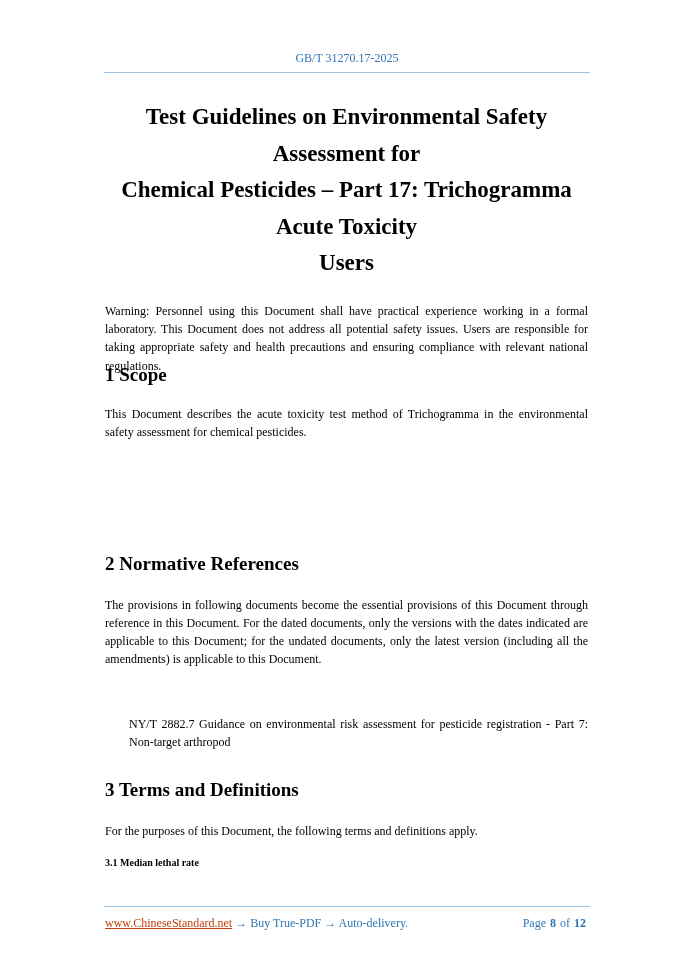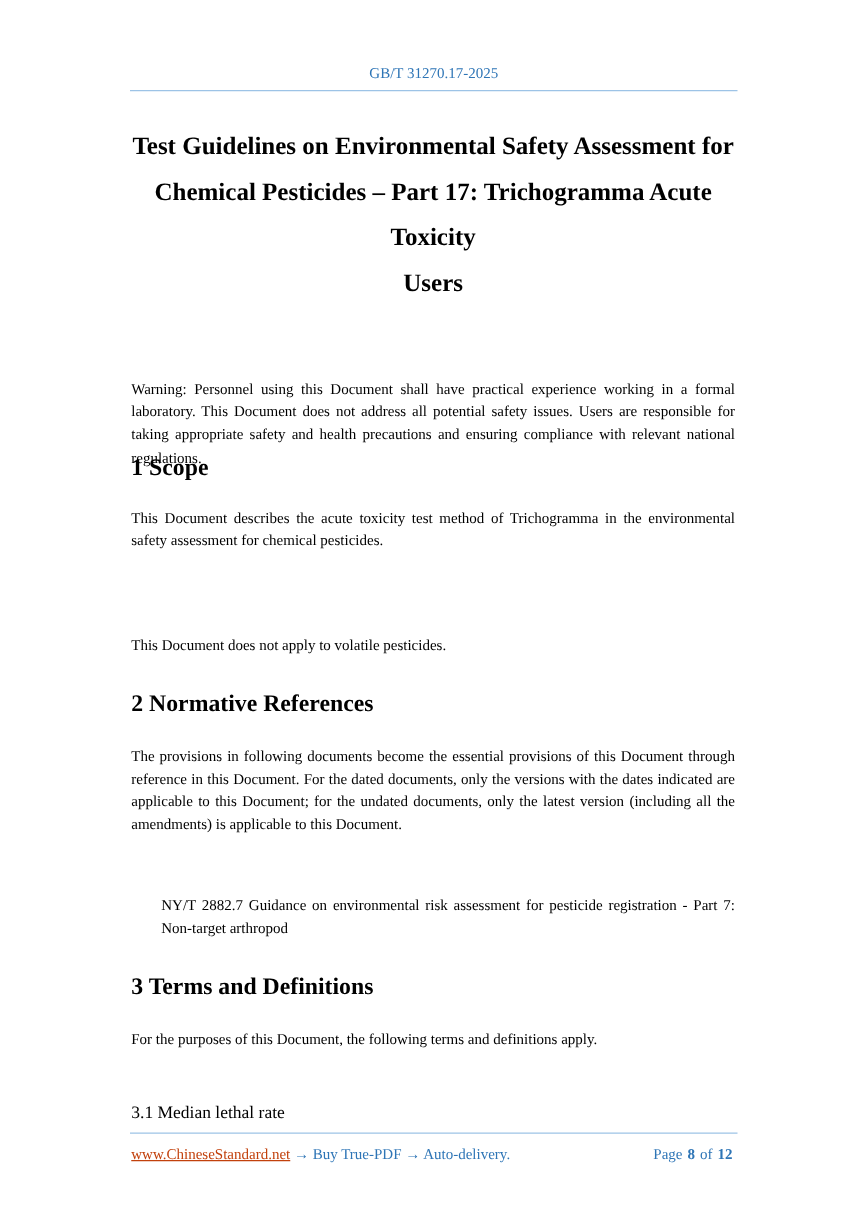--- a/index.html
+++ b/index.html
@@ -38,21 +38,21 @@
       height: 1px;
       background: #9dc3e6;
     }
     .doc-title {
       position: absolute;
       left: 100px;
       width: 493px;
       top: 99px;
       text-align: center;
       font-weight: bold;
-      font-size: 20px;
+      font-size: 23px;
       line-height: 36.5px;
     }
     .warning {
       position: absolute;
       left: 105px;
       width: 483px;
       top: 262px;
       font-weight: normal;
       font-size: 12px;
       line-height: 18.2px;
@@ -74,24 +74,23 @@
       line-height: 18px;
       text-align: justify;
     }
     .para.indent {
       left: 129px;
       width: 459px;
     }
     .h2 {
       position: absolute;
       left: 105px;
-      font-weight: normal;
-      font-size: 14px;
+      font-weight: bold;
+      font-size: 10px;
       line-height: 16px;
-      margin-top: 28px;
     }
     .footer-rule {
       position: absolute;
       left: 104px;
       width: 486px;
       top: 906px;
       height: 1px;
       background: #9dc3e6;
     }
     .footer {
@@ -120,21 +119,20 @@
   <div class="doc-title">
     <div>Test Guidelines on Environmental Safety Assessment for</div>
     <div>Chemical Pesticides – Part 17: Trichogramma Acute Toxicity</div>
     <div>Users</div>
   </div>
 
   <div class="warning">Warning: Personnel using this Document shall have practical experience working in a formal laboratory. This Document does not address all potential safety issues. Users are responsible for taking appropriate safety and health precautions and ensuring compliance with relevant national regulations.</div>
 
   <div class="h1" style="top:364px;">1 Scope</div>
   <div class="para" style="top:405px;">This Document describes the acute toxicity test method of Trichogramma in the environmental safety assessment for chemical pesticides.</div>
-  <div class="para" style="top:507px;">This Document does not apply to volatile pesticides.</div>
 
   <div class="h1" style="top:553px;">2 Normative References</div>
   <div class="para" style="top:596px;">The provisions in following documents become the essential provisions of this Document through reference in this Document. For the dated documents, only the versions with the dates indicated are applicable to this Document; for the undated documents, only the latest version (including all the amendments) is applicable to this Document.</div>
   <div class="para indent" style="top:715px;">NY/T 2882.7 Guidance on environmental risk assessment for pesticide registration - Part 7: Non-target arthropod</div>
 
   <div class="h1" style="top:779px;">3 Terms and Definitions</div>
   <div class="para" style="top:822px;">For the purposes of this Document, the following terms and definitions apply.</div>
   <div class="h2" style="top:855px;">3.1 Median lethal rate</div>
 
   <div class="footer-rule"></div>

